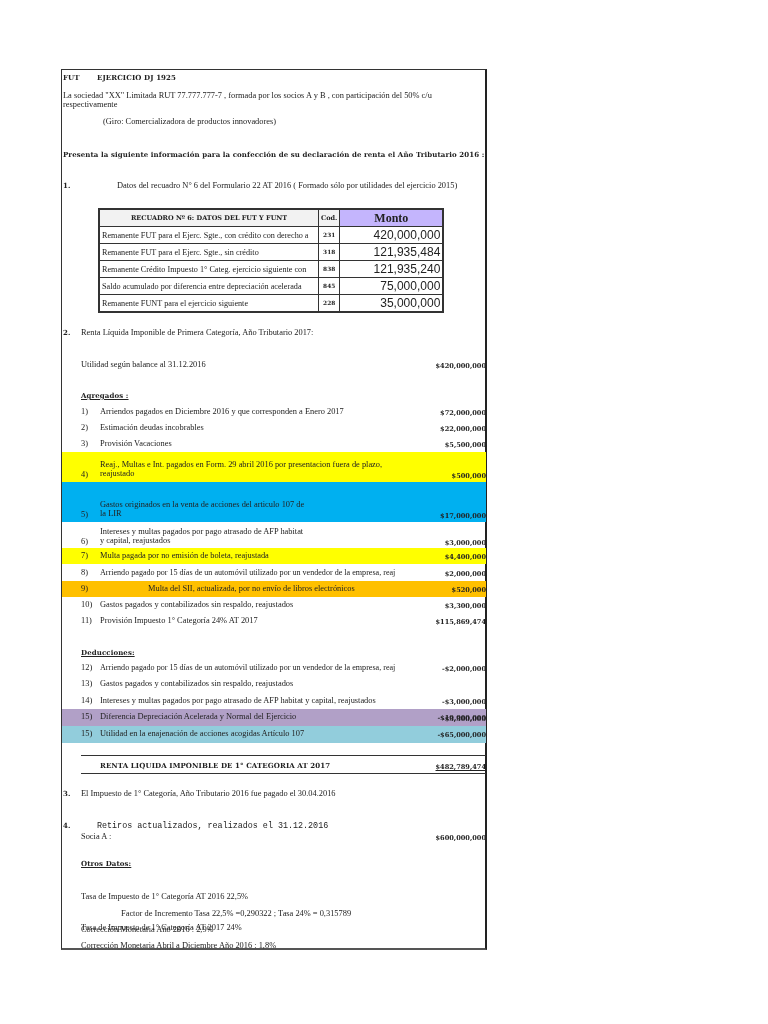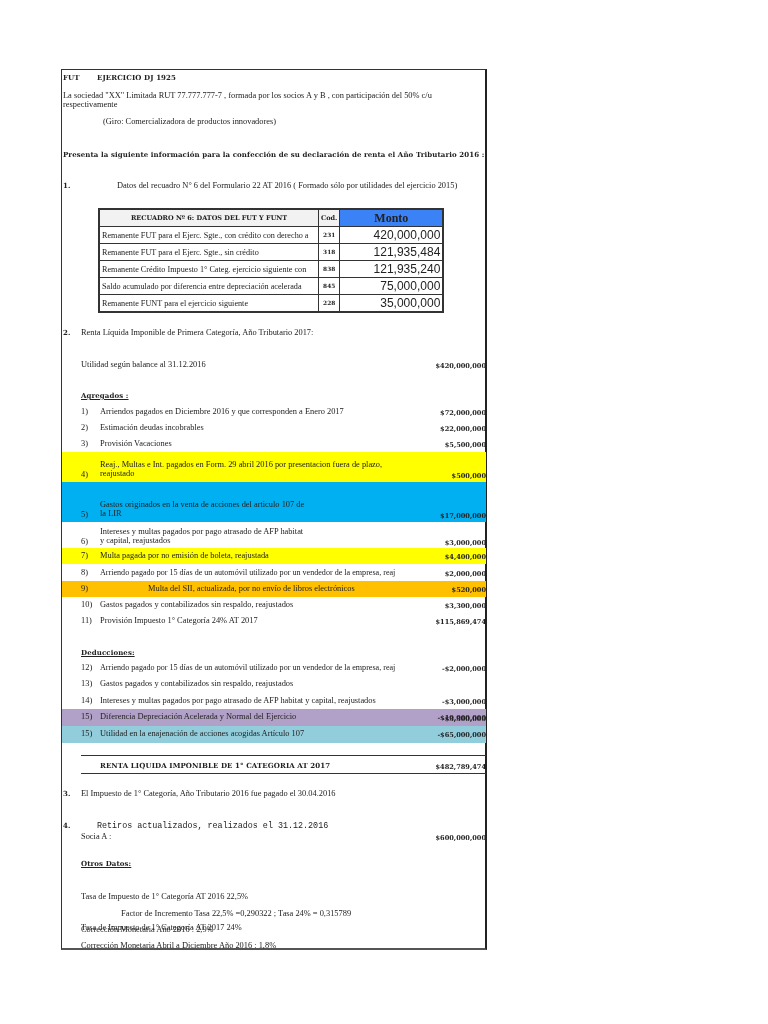--- a/index.html
+++ b/index.html
@@ -12,21 +12,21 @@
   .band { position:absolute; left:1px; right:1px; }
   .yellow { background:#ffff00; }
   .blue { background:#00b0f0; }
   .orange { background:#ffc000; }
   .purple { background:#b1a0c7; }
   .teal { background:#92cddc; }
   table.rec { position:absolute; left:98px; top:208px; border-collapse:collapse; font-size:8.2px; }
   table.rec td, table.rec th { border:1px solid #333; padding:0 2px; height:16px; white-space:nowrap; }
   table.rec { border:2px solid #333; }
   table.rec th { background:#f2f2f2; font-family:"DejaVu Serif", serif; font-size:6.5px; font-weight:bold; }
-  table.rec th.monto { font-family:"Liberation Serif", serif; font-size:12px; background:#3b82f6; }
+  table.rec th.monto { font-family:"Liberation Serif", serif; font-size:12px; background:#c4b5fd; }
   table.rec td.desc { width:214px; max-width:214px; overflow:hidden; }
   table.rec td.cod { width:16px; text-align:center; font-family:"DejaVu Serif", serif; font-weight:bold; font-size:5.8px; }
   table.rec td.val { width:98px; text-align:right; font-family:"Liberation Sans", sans-serif; font-size:12px; }
   .hr { position:absolute; height:1px; background:#333; }
 </style>
 </head>
 <body>
 
 <div class="frame"></div>
 
@@ -171,21 +171,21 @@
   <div class="abs num" style="right:282px;top:713px;">-$10,000,000</div>
 </div>
 <div>
   <div class="abs" style="left:81px;top:729px;">15)</div>
   <div class="abs" style="left:100px;top:729px;">Utilidad en la enajenación de acciones acogidas Artículo 107</div>
   <div class="abs num" style="right:282px;top:730px;">-$65,000,000</div>
 </div>
 
 <div class="hr" style="left:81px;width:405px;top:755px;"></div>
 <div class="abs title" style="left:100px;top:761px;">RENTA LIQUIDA IMPONIBLE DE 1° CATEGORIA AT 2017</div>
-<div class="abs num" style="right:282px;top:762px;">$482,789,474</div>
+<div class="abs num" style="right:282px;top:762px;text-decoration:underline;">$482,789,474</div>
 <div class="hr" style="left:81px;width:405px;top:773px;"></div>
 
 <div class="abs title" style="left:63px;top:789px;">3.</div>
 <div class="abs" style="left:81px;top:789px;">El Impuesto de 1° Categoría, Año Tributario 2016 fue  pagado el 30.04.2016</div>
 
 <div class="abs title" style="left:63px;top:821px;">4.</div>
 <div class="abs" style="left:97px;top:821px;font-family:Liberation Mono, monospace;">Retiros actualizados,   realizados el 31.12.2016</div>
 <div class="abs" style="left:81px;top:832px;">Socia A :</div>
 <div class="abs num" style="right:282px;top:833px;">$600,000,000</div>
 

